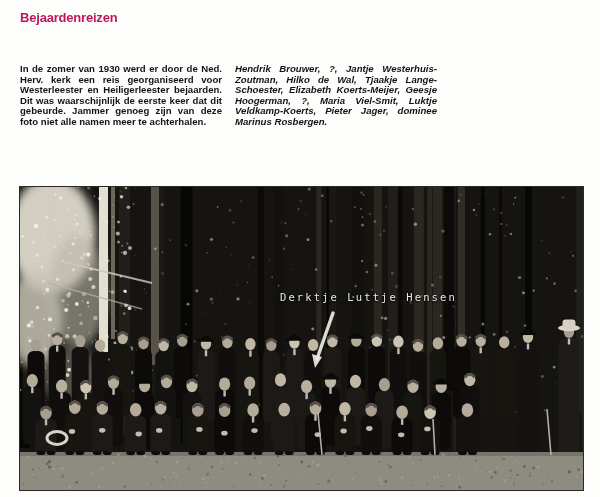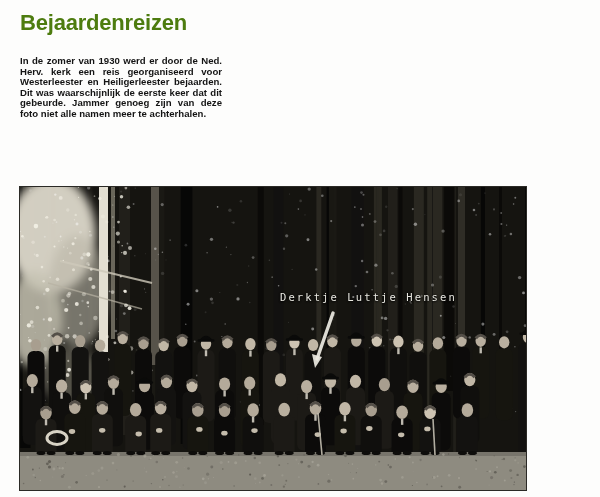--- a/index.html
+++ b/index.html
@@ -1,44 +1,45 @@
 <!DOCTYPE html>
 <html><head>
 <meta charset="utf-8">
 <style>
   html,body{margin:0;padding:0;}
   body{width:600px;height:497px;background:#ffffff;overflow:hidden;
        font-family:"Liberation Sans", sans-serif;}
   .page{position:relative;width:600px;height:497px;background:#fdfdfc;}
-  .title{position:absolute;left:20px;top:10px;margin:0;font-size:22px;
-         font-weight:bold;color:#4d7c0f;letter-spacing:-0.2px;}
+  .title{position:absolute;left:20px;top:10px;margin:0;font-size:13px;
+         font-weight:bold;color:#be185d;letter-spacing:-0.2px;}
   .cols{position:absolute;left:20px;top:52px;width:417px;display:flex;gap:13px;}
   .col{width:205px;}
-  .para{margin:4px 0 5px 0;font-size:9.6px;line-height:10.6px;color:#141414;
+  .para{margin:12px 0 5px 0;font-size:9.6px;line-height:10.6px;color:#141414;
         font-weight:bold;text-align:justify;}
   .names{font-style:italic;}
-  .photo{position:absolute;left:20px;top:187px;width:490px;height:303px;
-         background:#151410;outline:1px solid #2b2a26;overflow:hidden;padding-left:16px;}
+  .photo{position:absolute;left:20px;top:187px;width:563px;height:303px;
+         background:#151410;outline:1px solid #2b2a26;overflow:hidden;}
   .photo svg{position:absolute;left:0;top:0;display:block;}
   .photo-caption{position:absolute;left:260px;top:104px;margin:0;
        font-family:"DejaVu Sans Mono", monospace;font-size:10.5px;
        letter-spacing:2.1px;color:#eae9e2;white-space:nowrap;
        text-shadow:0 0 2px rgba(0,0,0,0.9), 0 1px 2px rgba(0,0,0,0.7);}
 </style>
 </head>
 <body>
 
 <div class="page">
   <h1 class="title">Bejaardenreizen</h1>
 
   <div class="cols">
     <div class="col">
       <p class="para">In de zomer van 1930 werd er door de Ned. Herv. kerk een reis georganiseerd voor Westerleester en Heiligerleester bejaarden. Dit was waarschijnlijk de eerste keer dat dit gebeurde. Jammer genoeg zijn van deze foto niet alle namen meer te achterhalen.</p>
     </div>
     <div class="col">
+      <p class="para names">Hendrik Brouwer, ?, Jantje Westerhuis-Zoutman, Hilko de Wal, Tjaakje Lange-Schoester, Elizabeth Koerts-Meijer, Geesje Hoogerman, ?, Maria Viel-Smit, Luktje Veldkamp-Koerts, Pieter Jager, dominee Marinus Rosbergen.</p>
     </div>
   </div>
 
   <div class="photo">
     <svg id="photo-svg" width="563" height="303" viewBox="0 0 563 303">
         <defs>
           <filter id="bl" x="-50%" y="-50%" width="200%" height="200%">
             <feGaussianBlur stdDeviation="5"></feGaussianBlur>
           </filter>
         </defs>

